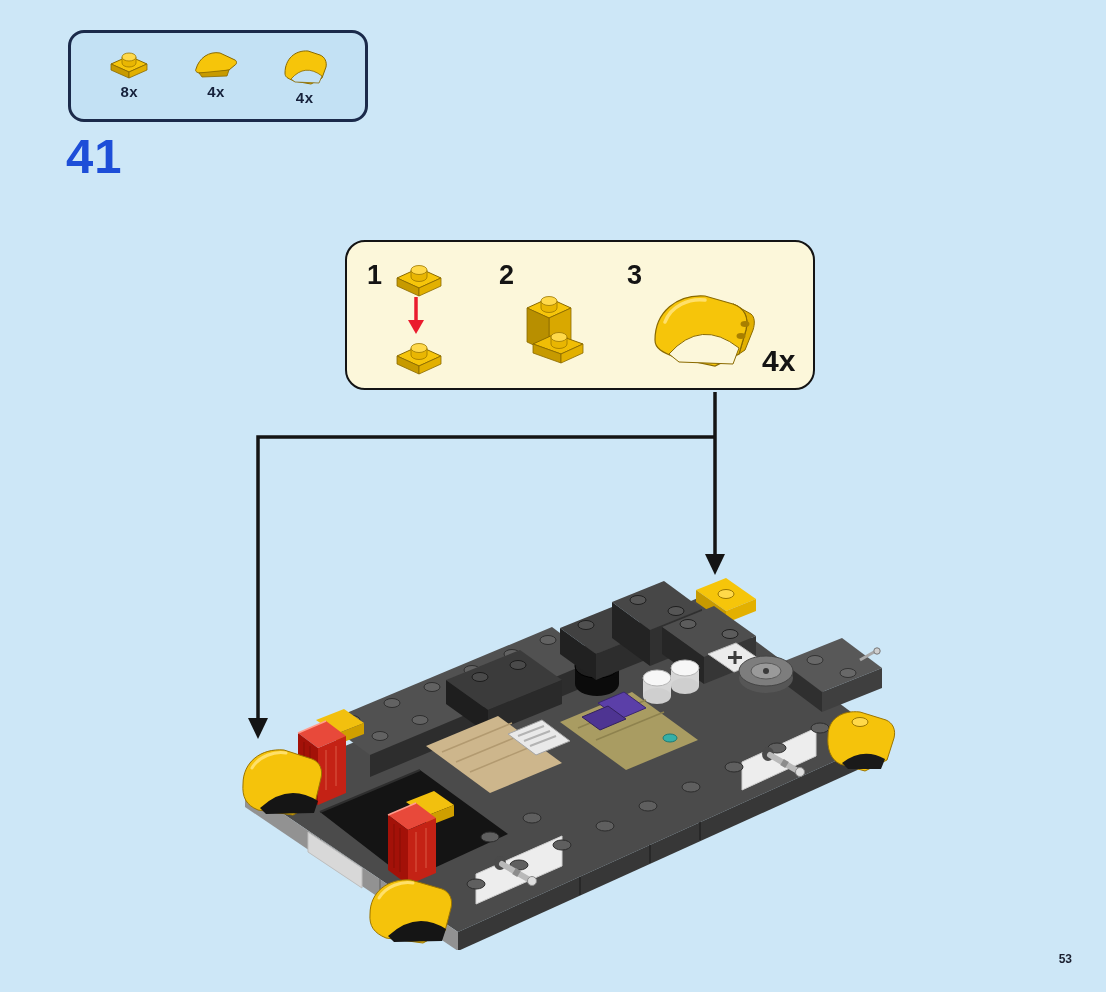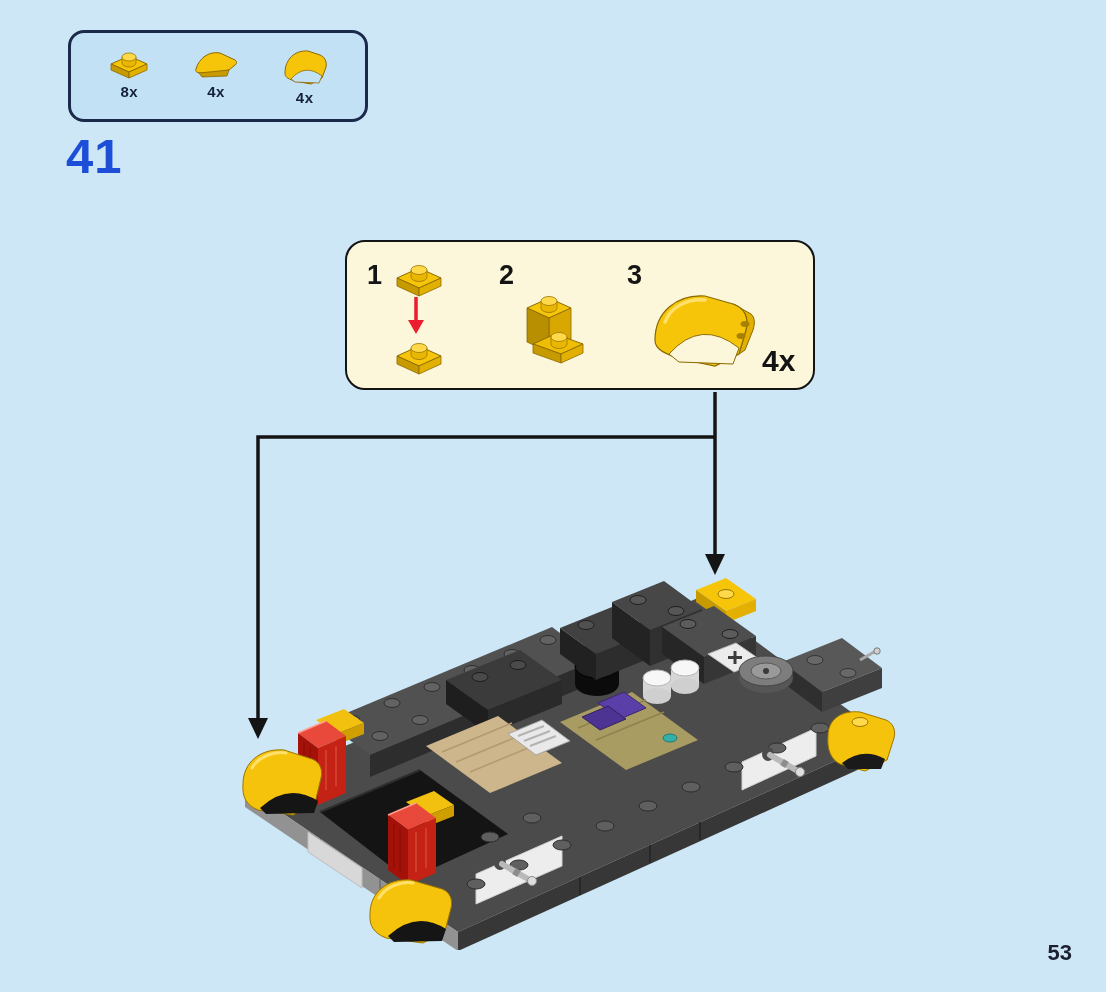--- a/index.html
+++ b/index.html
@@ -41,21 +41,21 @@
   .red-arrow{position:absolute;left:58px;top:54px;}
   .piece1b{position:absolute;left:46px;top:92px;}
   .piece2{position:absolute;left:172px;top:44px;}
   .piece3{position:absolute;left:300px;top:38px;}
   .qty{position:absolute;left:415px;top:102px;font-size:30px;font-weight:bold;color:#141414;}
 
   .arrows{position:absolute;left:0;top:0;pointer-events:none;}
   .model{position:absolute;left:230px;top:570px;}
 
   .page-number{
-    position:absolute;right:34px;bottom:26px;font-size:22px;
+    position:absolute;right:34px;bottom:26px;font-size:12px;
     font-weight:600;color:#1b2030;
   }
 </style>
 </head>
 <body>
 
 <div class="page">
 
   <div class="parts-box">
     <div class="part">

